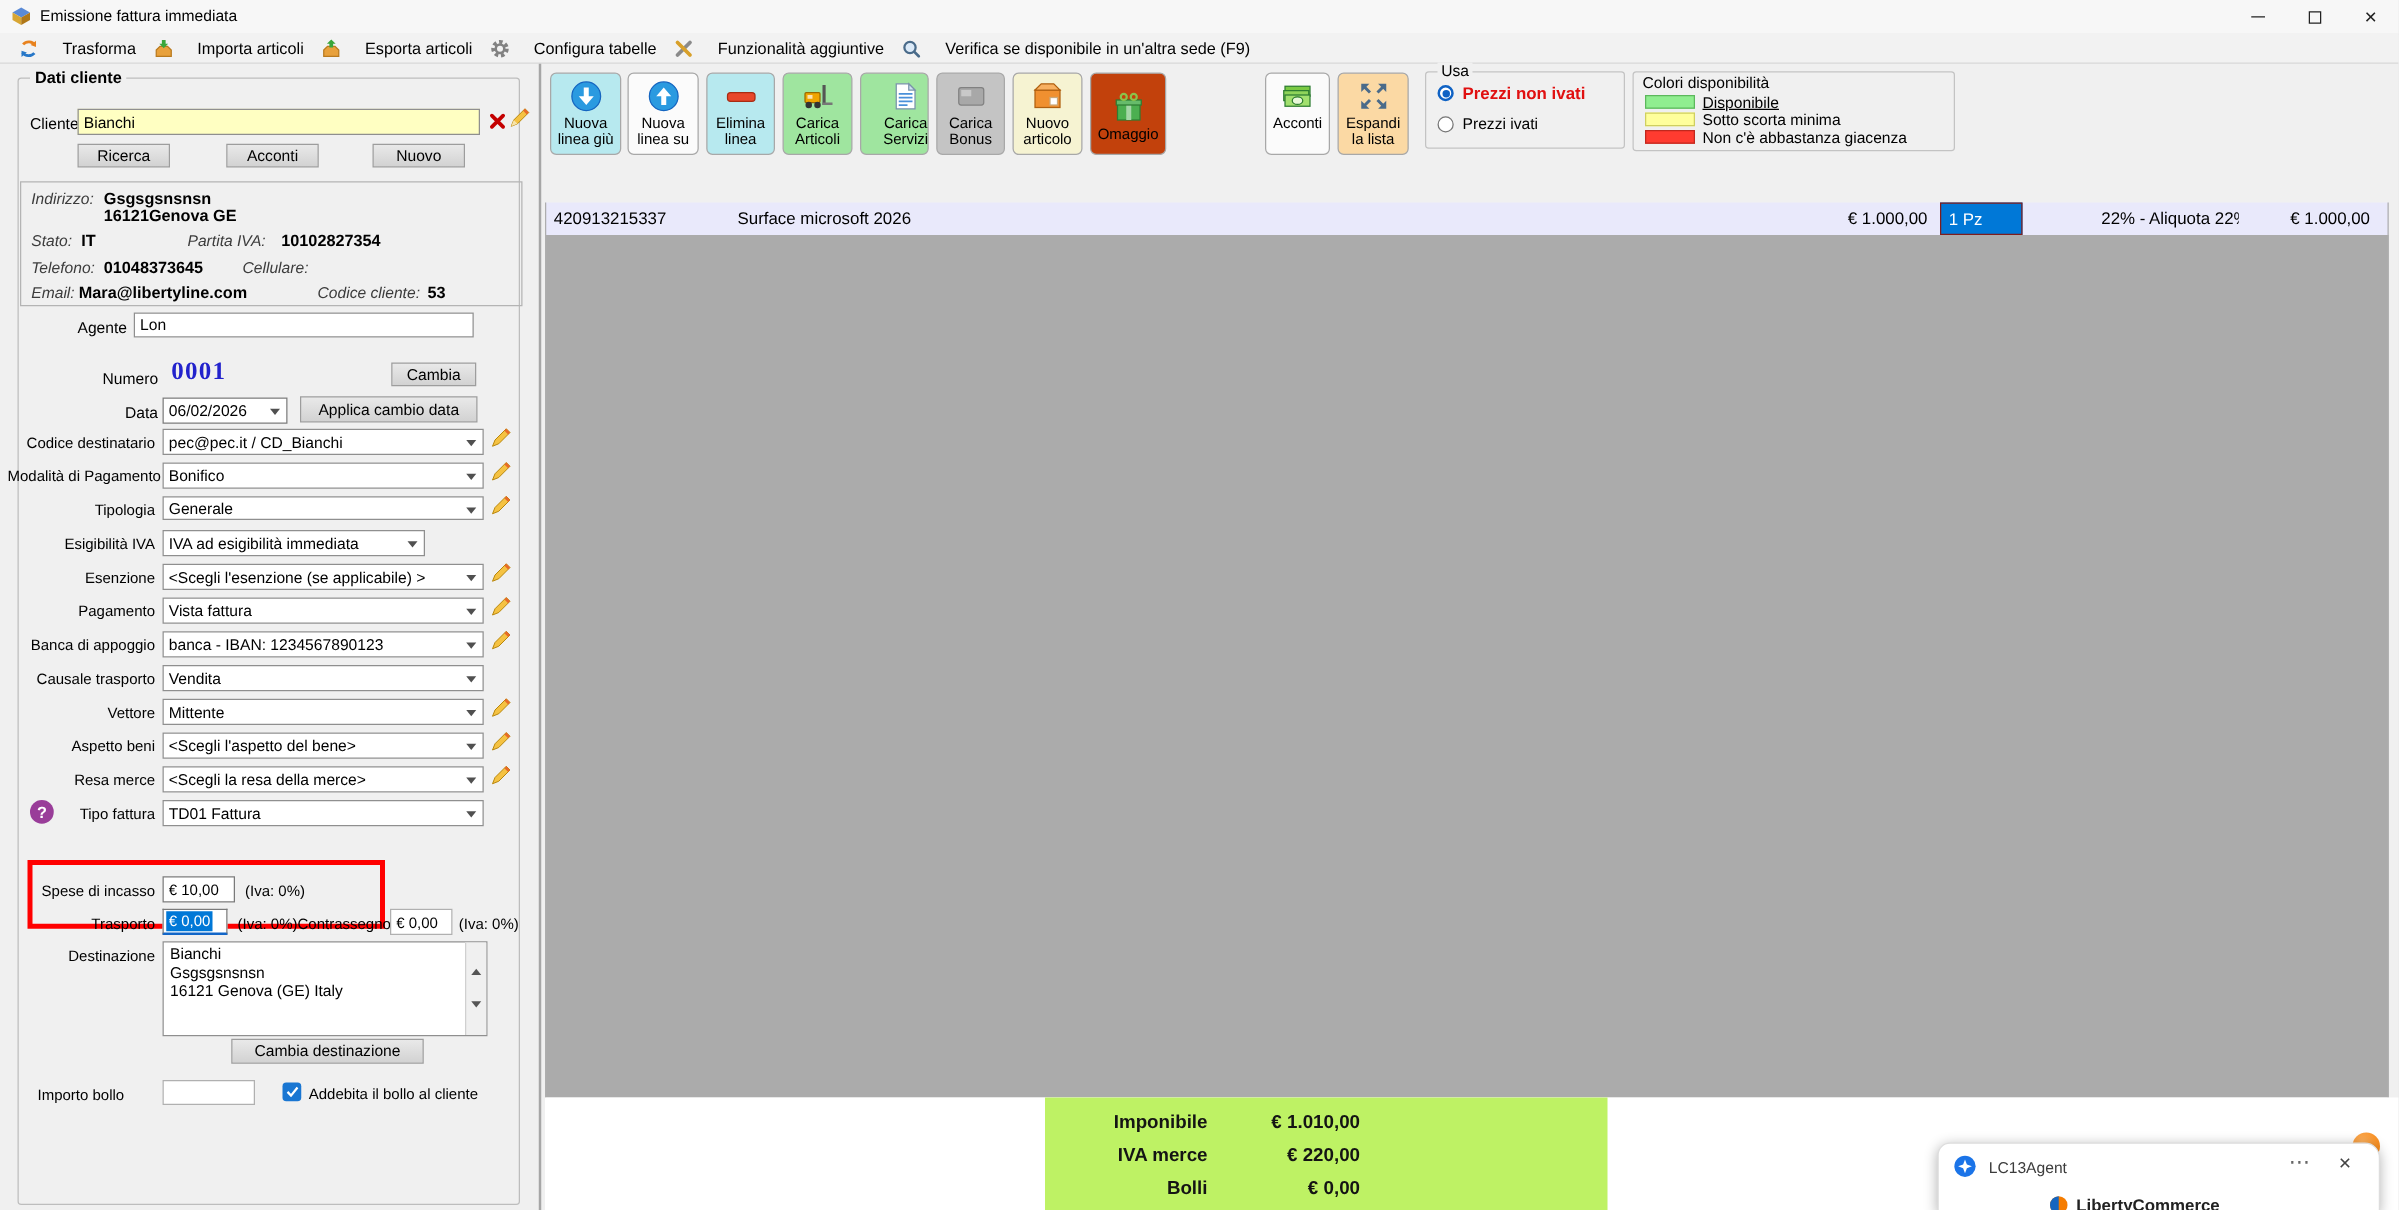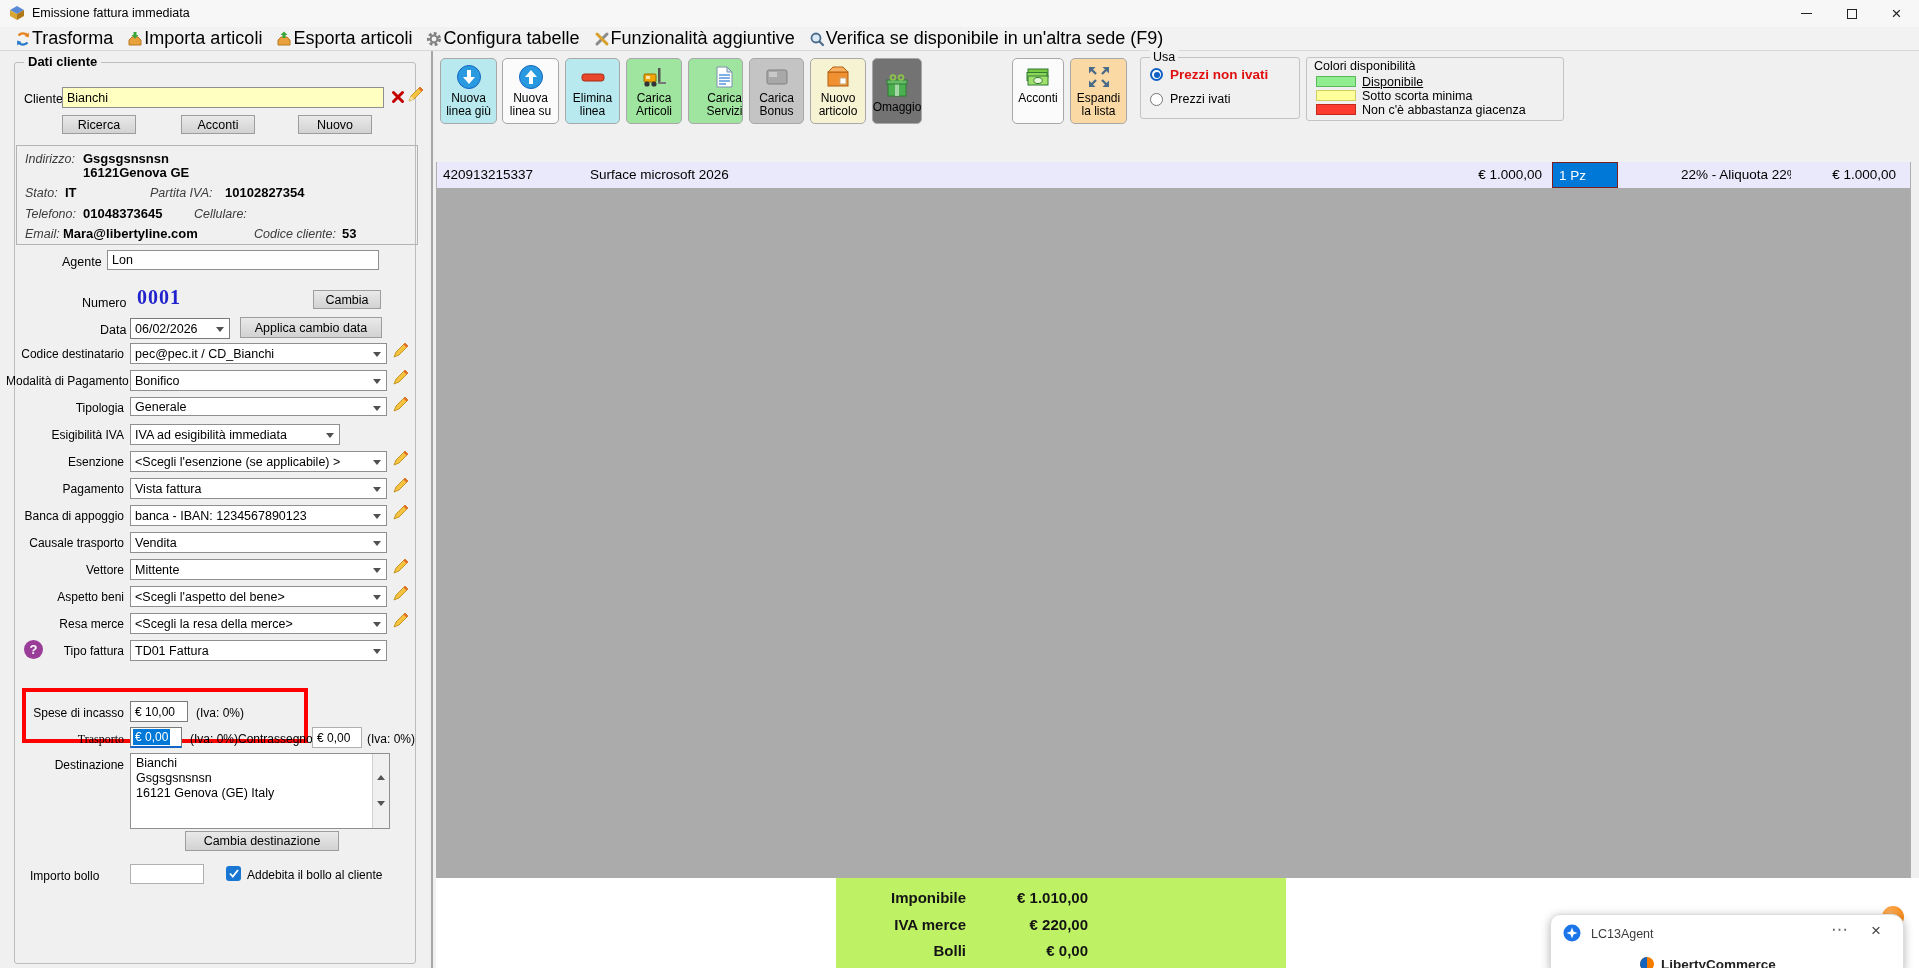--- a/index.html
+++ b/index.html
@@ -20,21 +20,21 @@
        font-size:12.5px;display:flex;align-items:center;justify-content:center;box-sizing:border-box;cursor:default;}
   .grp{position:absolute;border:1px solid #c3c3c3;border-radius:3px;box-sizing:border-box;}
   .ital{position:absolute;font-style:italic;font-size:12.5px;color:#3c3c3c;white-space:nowrap;}
   .bval{position:absolute;font-weight:bold;font-size:13px;white-space:nowrap;}
   .bigbtn{position:absolute;top:58px;height:66px;border:1px solid #a8a8a8;border-radius:5px;
        display:flex;flex-direction:column;align-items:center;gap:2px;padding-top:5px;box-sizing:border-box;
        font-size:12px;line-height:13px;text-align:center;}
   .titlebar{position:absolute;left:0;top:0;width:1919px;height:27px;background:#f7f7f7;border-bottom:1px solid #e2e2e2;}
   .menubar{position:absolute;left:0;top:27px;width:1919px;height:24px;background:#f2f2f2;
        border-bottom:1px solid #d8d8d8;display:flex;align-items:center;padding-left:8px;box-sizing:border-box;}
-  .menuitem{display:flex;align-items:center;gap:1px;font-size:18px;padding:2px 7px;white-space:nowrap;}
+  .menuitem{display:flex;align-items:center;gap:19px;font-size:13px;padding:2px 7px;white-space:nowrap;}
   .winbtn{position:absolute;top:0;width:45px;height:27px;display:flex;align-items:center;justify-content:center;font-size:15px;color:#222;}
   .radio{width:13px;height:13px;border-radius:50%;background:#fff;border:1px solid #767676;box-sizing:border-box;position:relative;flex:none;}
   .radio.sel{border:2px solid #0f62c4;}
   .radio.sel::after{content:"";position:absolute;inset:1.5px;border-radius:50%;background:#0f62c4;}
   .sw{position:absolute;width:40px;height:11px;border:1px solid #999;box-sizing:border-box;}
   .hcell{border-right:1px solid #c6c6c6;padding-left:6px;line-height:24px;white-space:nowrap;overflow:hidden;box-sizing:border-box;}
   .rcell{line-height:26px;padding-left:6px;white-space:nowrap;overflow:hidden;box-sizing:border-box;font-size:13.5px;}
   .pencil{position:absolute;width:18px;height:18px;}
   .tri-up{width:0;height:0;border-left:4px solid transparent;border-right:4px solid transparent;border-bottom:5px solid #555;}
   .tri-dn{width:0;height:0;border-left:4px solid transparent;border-right:4px solid transparent;border-top:5px solid #555;}
@@ -234,21 +234,21 @@
 
     <span class="flbl" style="left:0;top:593px;">Tipo fattura</span>
     <div class="combo" style="left:124px;top:589px;width:257px;height:21px;">TD01 Fattura</div>
     <div class="abs" style="left:18px;top:589px;width:19px;height:19px;border-radius:50%;background:#993d99;color:#fff;display:flex;align-items:center;justify-content:center;font-weight:bold;font-size:13px;">?</div>
 
     <div class="abs" style="left:16px;top:637px;width:286px;height:55px;border:4px solid #ff0000;box-sizing:border-box;"></div>
     <span class="flbl" style="left:0;top:655px;">Spese di incasso</span>
     <input class="input" style="left: 124px; top: 650px; width: 58px; height: 21px; border-color: rgb(122, 122, 122); font-size: 12px;" value="€ 10,00">
     <span class="lbl" style="left:190px;top:655px;font-size:12px;">(Iva: 0%)</span>
 
-    <span class="flbl" style="left:0;top:681px;font-family:Liberation Serif, serif;">Trasporto</span>
+    <span class="flbl" style="left:0;top:681px;">Trasporto</span>
     <div class="input" style="left:124px;top:676px;width:52px;height:21px;border-color:#7a7a7a;border-bottom:2px solid #1266c8;padding:0 2px;">
       <span style="background:#0078d7;color:#fff;font-size:12px;padding:1px 2px;">€ 0,00</span>
     </div>
     <span class="lbl" style="left:184px;top:681px;font-size:12px;">(Iva: 0%)</span>
     <span class="lbl" style="left:232px;top:681px;font-size:12px;">Contrassegno</span>
     <input class="input" style="left: 306px; top: 676px; width: 50px; height: 21px; border-color: rgb(176, 176, 176); font-size: 12px;" value="€ 0,00">
     <span class="lbl" style="left:361px;top:681px;font-size:12px;">(Iva: 0%)</span>
 
     <span class="flbl" style="left:0;top:707px;">Destinazione</span>
     <div class="abs" style="left:124px;top:702px;width:260px;height:76px;background:#fff;border:1px solid #8f8f8f;box-sizing:border-box;">
@@ -329,21 +329,21 @@
     <span>Carica Bonus</span>
   </div>
   <div class="bigbtn" style="left:810px;width:56px;background:#f6f3d2;">
     <svg width="26" height="26" viewBox="0 0 26 26">
         <rect x="3" y="8" width="20" height="14" fill="#f09030" stroke="#b06010"></rect>
         <polygon points="3,8 8,3 18,3 23,8" fill="#f8b060" stroke="#b06010"></polygon>
         <rect x="15" y="14" width="6" height="6" fill="#fff" stroke="#caa87a"></rect>
       </svg>
     <span>Nuovo articolo</span>
   </div>
-  <div class="bigbtn" style="left:872px;width:50px;background:#737373;justify-content:center;text-align:right;">
+  <div class="bigbtn" style="left:872px;width:61px;background:#c2410c;justify-content:center;text-align:right;">
     <svg width="26" height="26" viewBox="0 0 26 26">
         <rect x="4" y="10" width="18" height="13" fill="#4caf50" stroke="#2e7d32"></rect>
         <rect x="11" y="10" width="4" height="13" fill="#a5d6a7"></rect>
         <rect x="3" y="7" width="20" height="4" fill="#66bb6a" stroke="#2e7d32"></rect>
         <circle cx="9" cy="4.5" r="2.4" fill="none" stroke="#8bc34a" stroke-width="1.8"></circle>
         <circle cx="17" cy="4.5" r="2.4" fill="none" stroke="#8bc34a" stroke-width="1.8"></circle>
       </svg>
     <span>Omaggio</span>
   </div>
   <div class="bigbtn" style="left:1012px;width:52px;background:#fbfbfb;">

